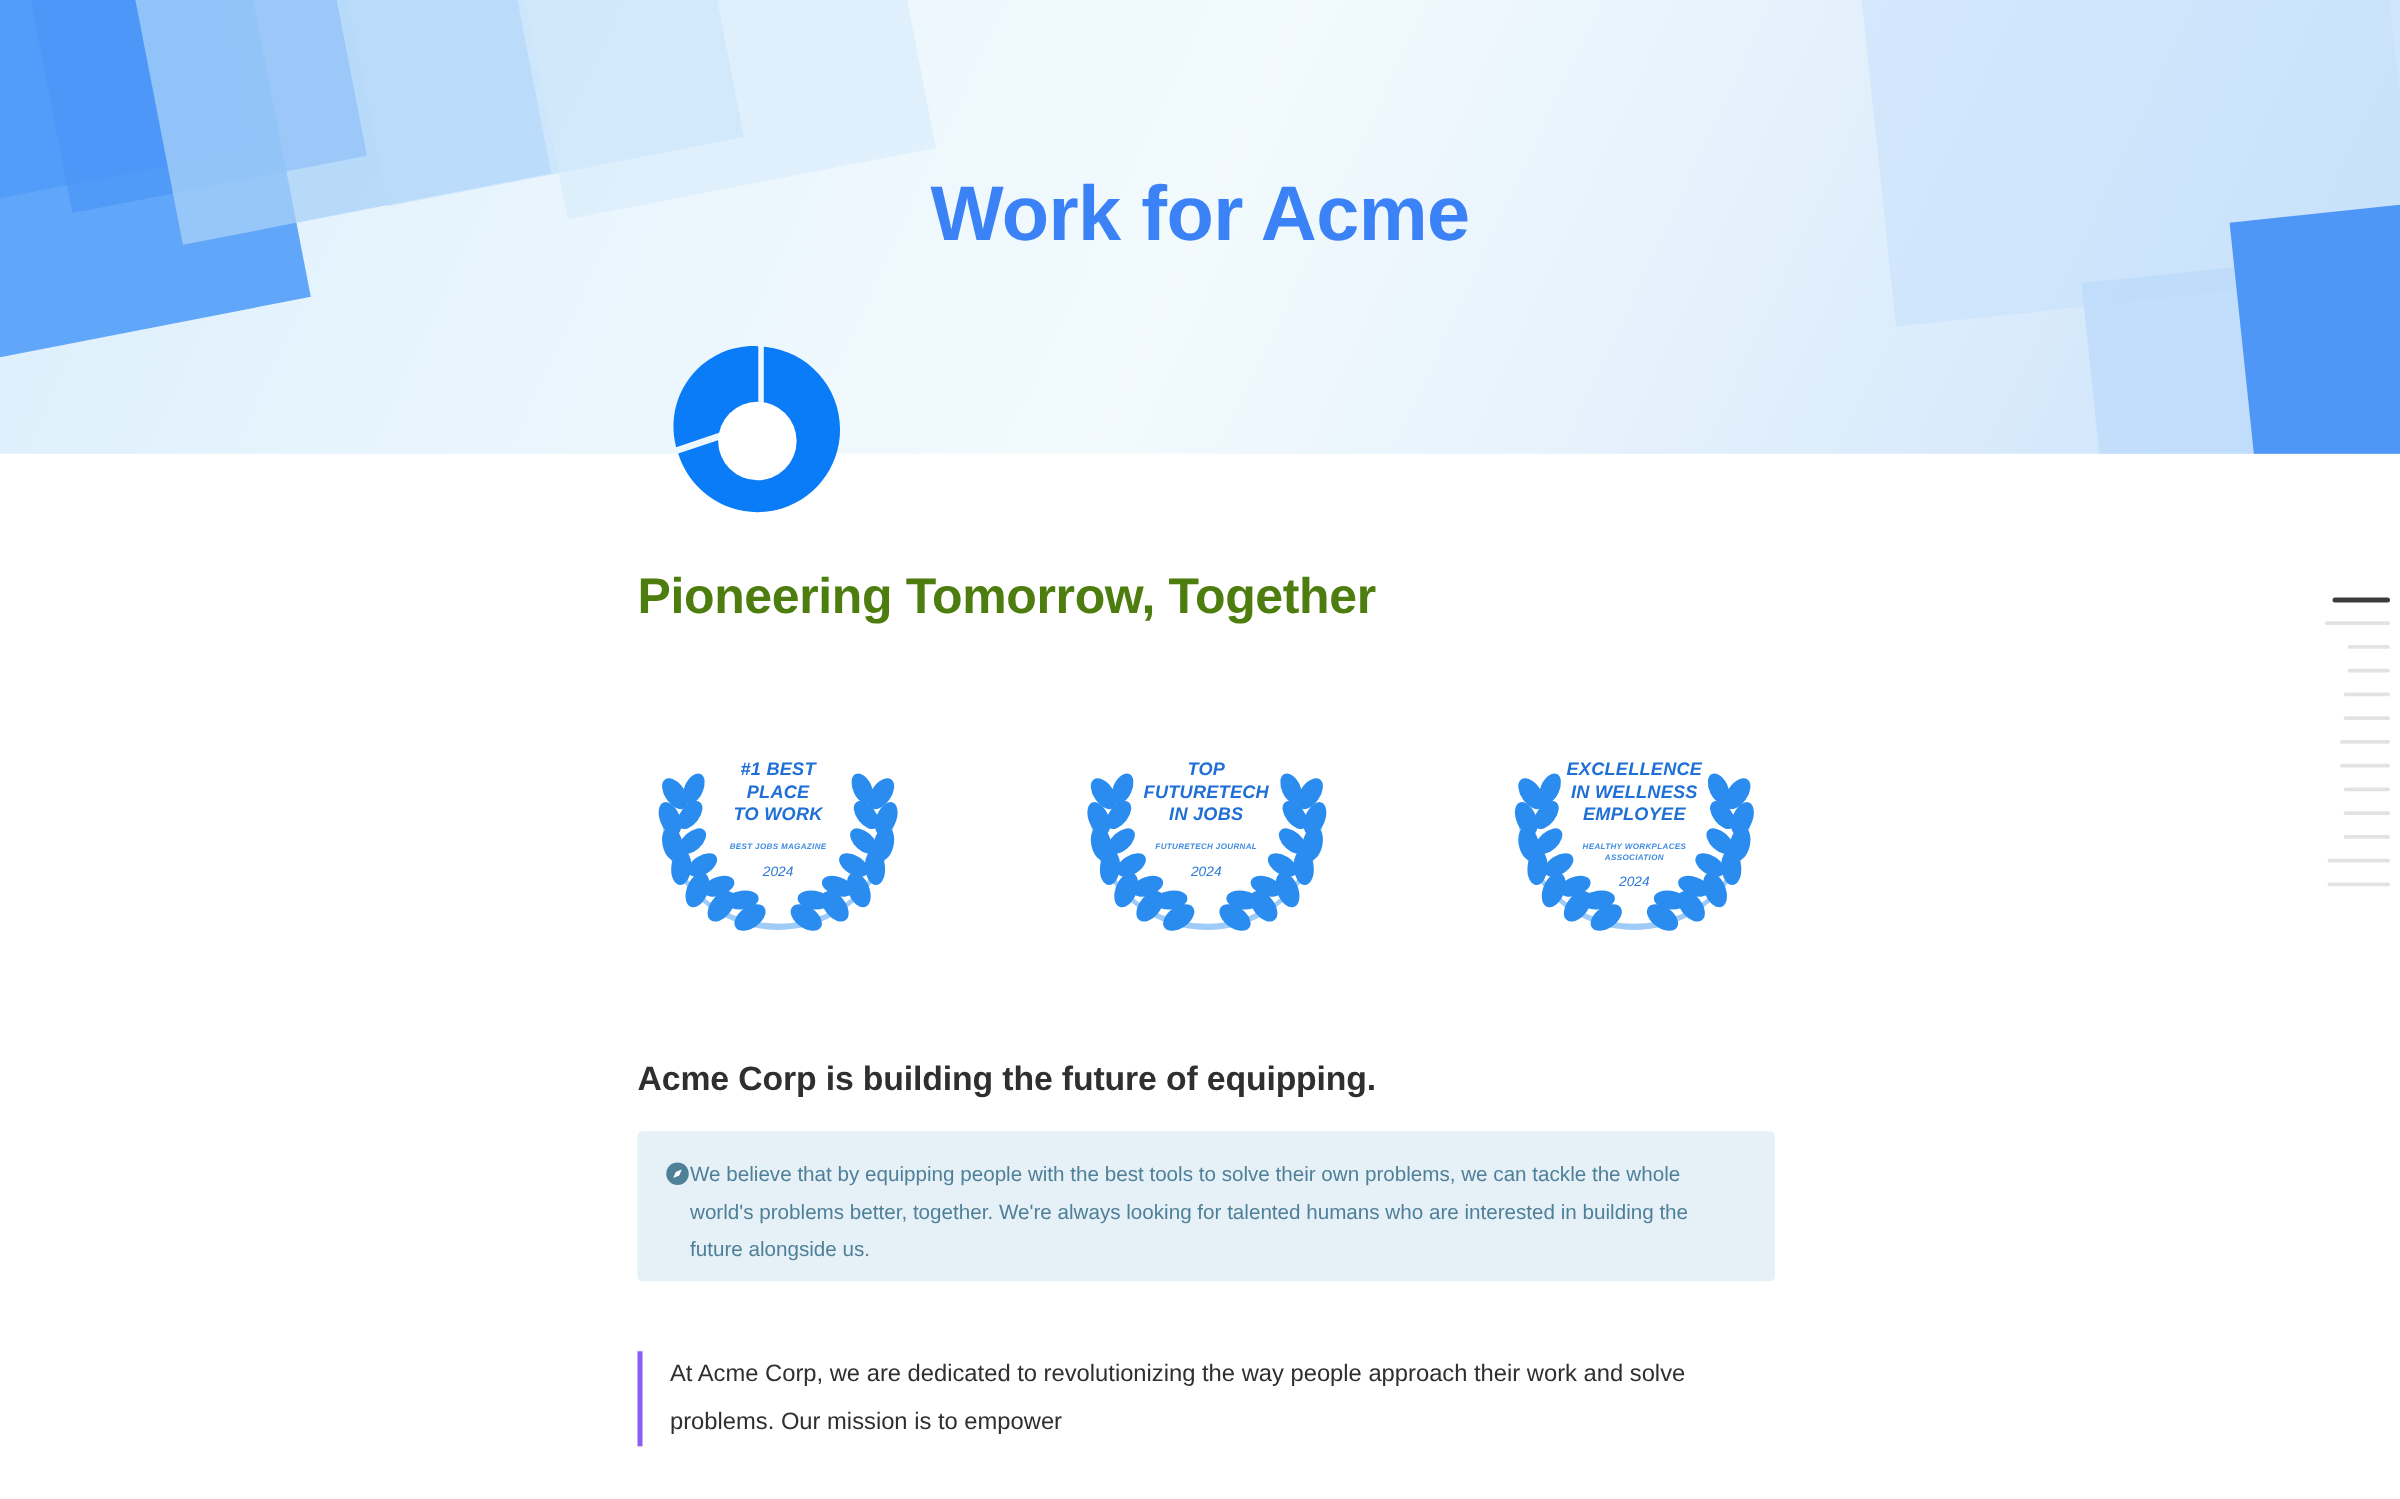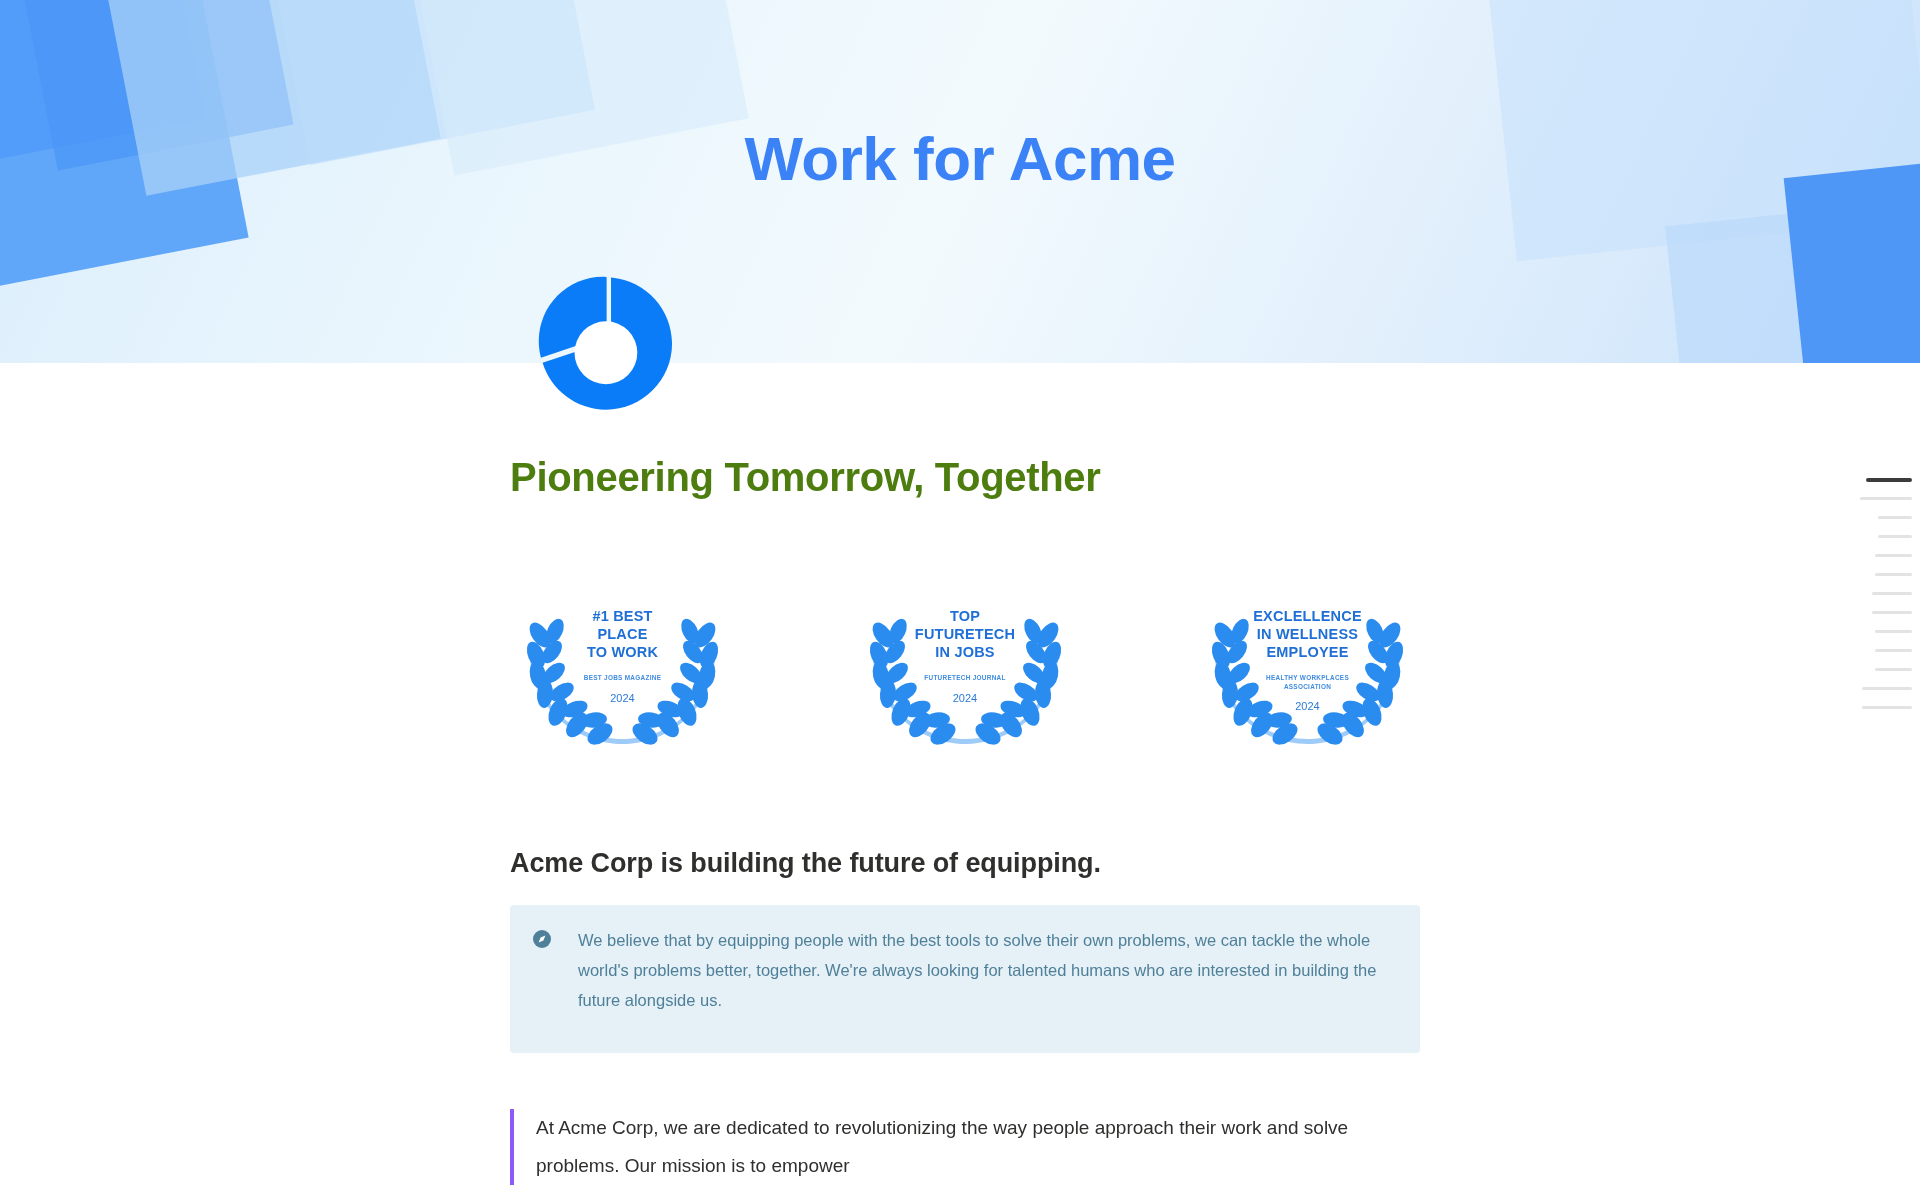--- a/index.html
+++ b/index.html
@@ -91,21 +91,21 @@
   .sq-i {
     left: 1500px; top: -60px;
     width: 420px; height: 300px;
     background: #c3e0fb;
     opacity: .5;
     transform: rotate(-6deg);
   }
 
   .hero-title {
     position: absolute;
-    top: 123px;
+    top: 136px;
     left: 0;
     width: 1920px;
     text-align: center;
     font-size: 62px;
     font-weight: 700;
     letter-spacing: -0.5px;
     color: #3b82f6;
     z-index: 5;
   }
 
@@ -142,20 +142,21 @@
     letter-spacing: -0.3px;
     line-height: 1.2;
   }
 
   
   .badges {
     margin-top: 78px;
     display: flex;
     justify-content: space-between;
     align-items: flex-start;
+    font-style: italic;
   }
   .badge {
     position: relative;
     width: 225px;
     height: 170px;
   }
   .badge .wreath {
     position: absolute;
     inset: 0;
     width: 225px;
@@ -197,23 +198,23 @@
     font-weight: 700;
     color: #2f2f2e;
     letter-spacing: -0.1px;
   }
 
   
   .callout {
     margin-top: 26px;
     background: #e6f0f7;
     border-radius: 4px;
-    padding: 20px 26px 38px 22px;
+    padding: 20px 26px 10px 22px;
     display: flex;
-    gap: 26px;
+    gap: 0;
     align-items: flex-start;
   }
   .callout .cicon {
     flex: 0 0 auto;
     margin-top: 4px;
     width: 20px; height: 20px;
   }
   .callout .ctext {
     font-size: 16.5px;
     line-height: 30px;

